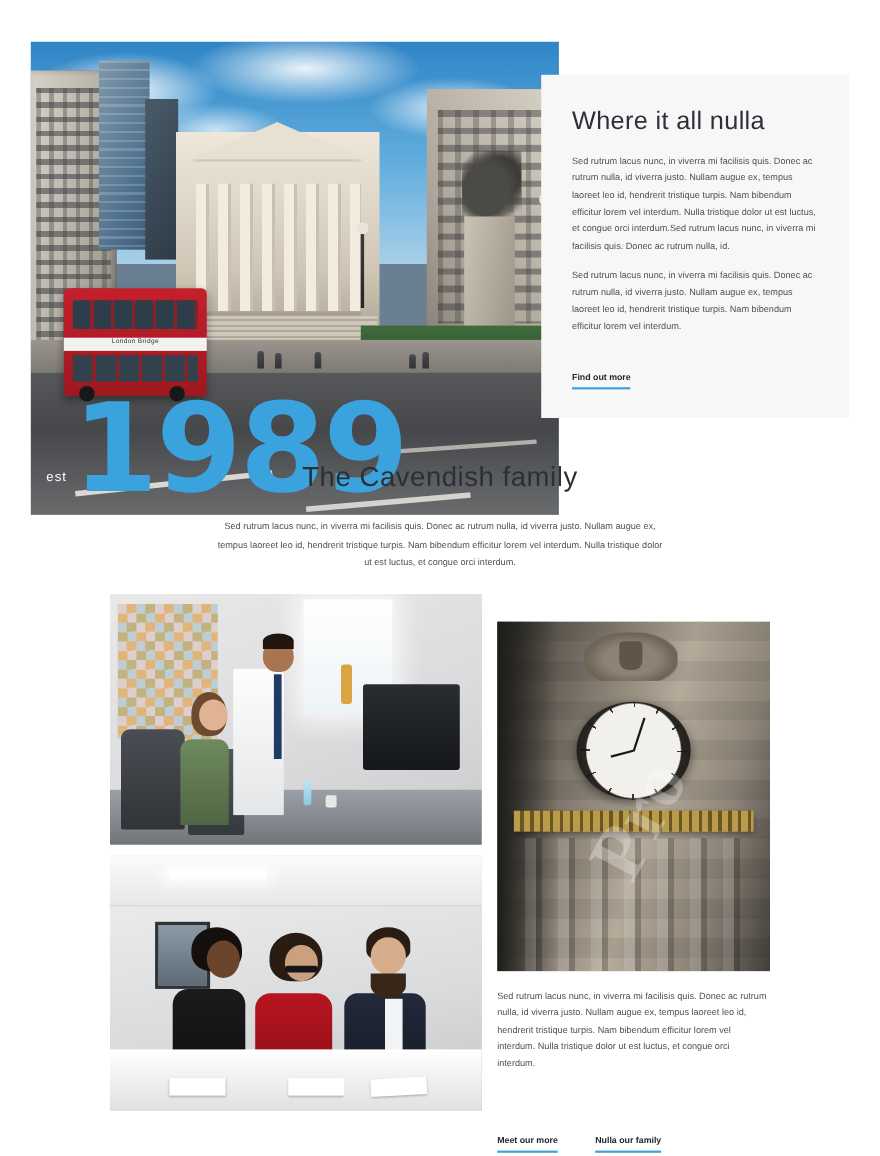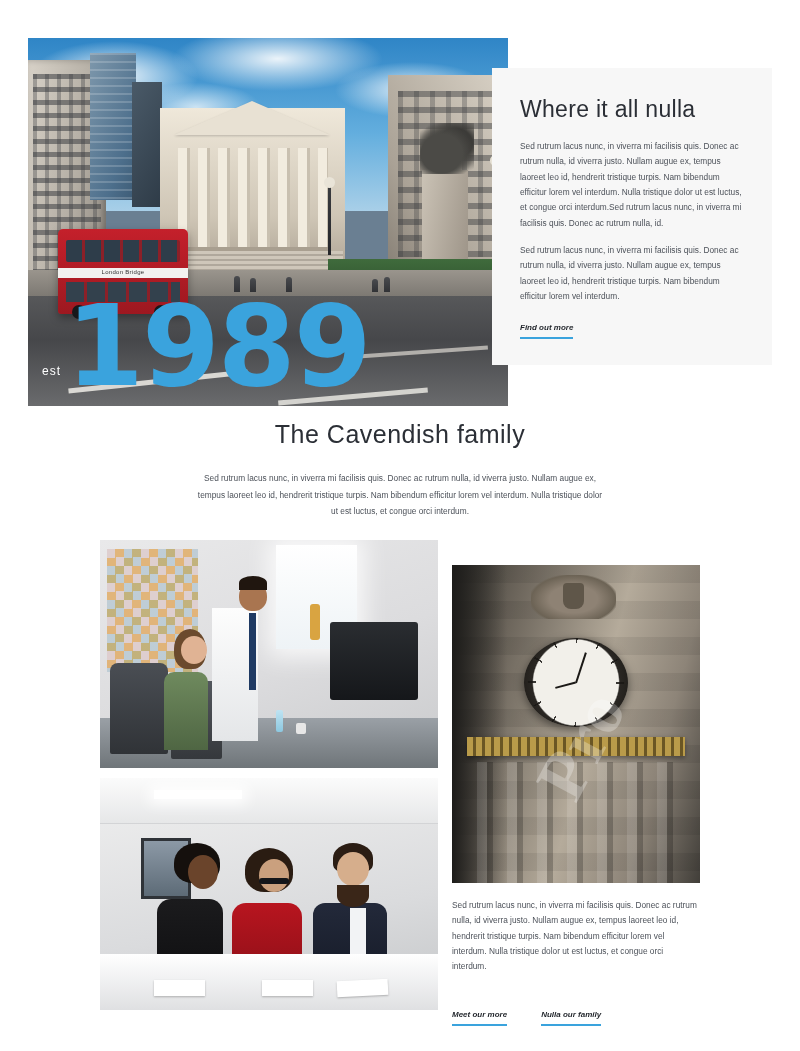--- a/index.html
+++ b/index.html
@@ -23,21 +23,21 @@
     left: 28px;
     top: 38px;
     width: 744px;
     height: 340px;
   }
   .hero-photo {
     position: absolute;
     left: 0;
     top: 0;
     width: 480px;
-    height: 368px;
+    height: 430px;
     overflow: hidden;
     background: #6a7f92;
   }
   
   .sky {
     position: absolute; left:0; top:0; width:100%; height:47%;
     background:
       radial-gradient(ellipse 120px 50px at 18% 22%, rgba(255,255,255,.95), rgba(255,255,255,0) 70%),
       radial-gradient(ellipse 150px 46px at 52% 12%, rgba(255,255,255,.9), rgba(255,255,255,0) 70%),
       radial-gradient(ellipse 110px 40px at 80% 30%, rgba(255,255,255,.85), rgba(255,255,255,0) 70%),
@@ -218,22 +218,21 @@
     margin-bottom: 12px;
   }
   .link-underline {
     display: inline-block;
     font-size: 8px;
     font-weight: 700;
     color: #1f2329;
     text-decoration: none;
     padding-bottom: 5px;
     border-bottom: 2px solid #3aa3dd;
-    margin-top: 0;
-    font-style: italic;
+    margin-top: 22px;
   }
 
   
   .family-title {
     position: absolute;
     left: 0; right: 0;
     top: 420px;
     text-align: center;
     font-size: 25px;
     font-weight: 400;

